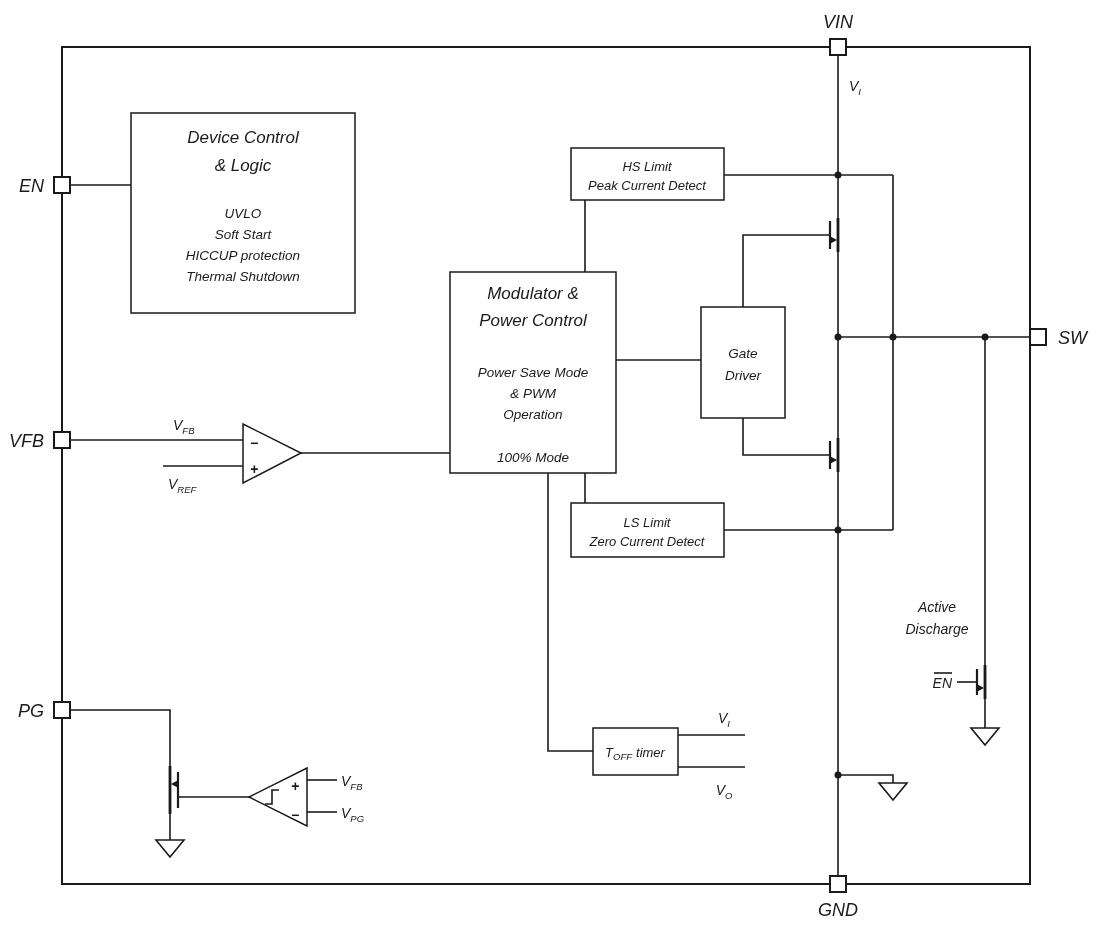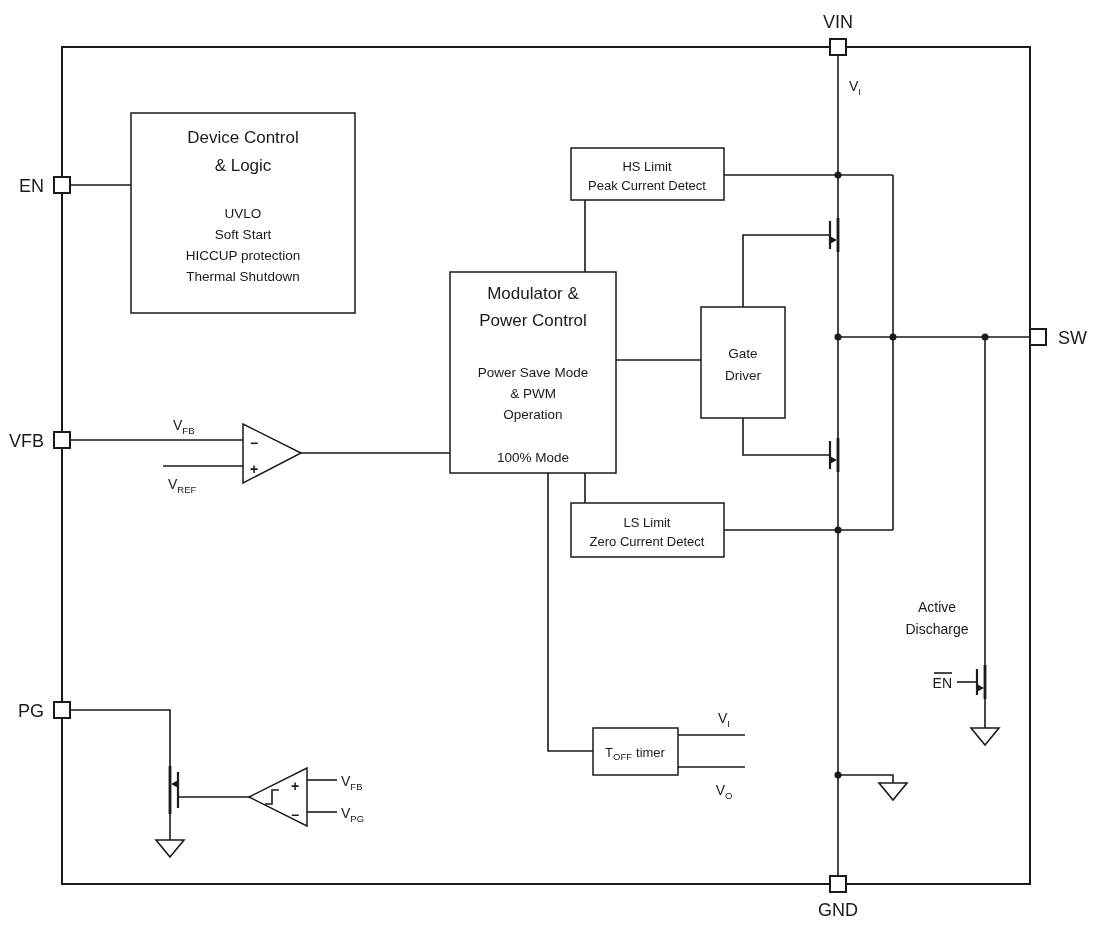--- a/index.html
+++ b/index.html
@@ -8,20 +8,21 @@
     background: #ffffff;
     width: 1100px;
     height: 926px;
     overflow: hidden;
   }
   .stage {
     position: relative;
     width: 1100px;
     height: 666px;
     background: #ffffff;
+    font-style: italic;
   }
   svg {
     font-family: "Liberation Sans", sans-serif;
   }
   .box      { fill: #ffffff; stroke: #1a1a1a; stroke-width: 1.5; }
   .tri      { fill: #ffffff; stroke: #1a1a1a; stroke-width: 1.5; }
   .pin      { fill: #ffffff; stroke: #1a1a1a; stroke-width: 2; }
   .border   { fill: none;    stroke: #1a1a1a; stroke-width: 2; }
   .wire     { fill: none;    stroke: #1a1a1a; stroke-width: 1.6; }
   .channel  { fill: none;    stroke: #1a1a1a; stroke-width: 2.8; }

